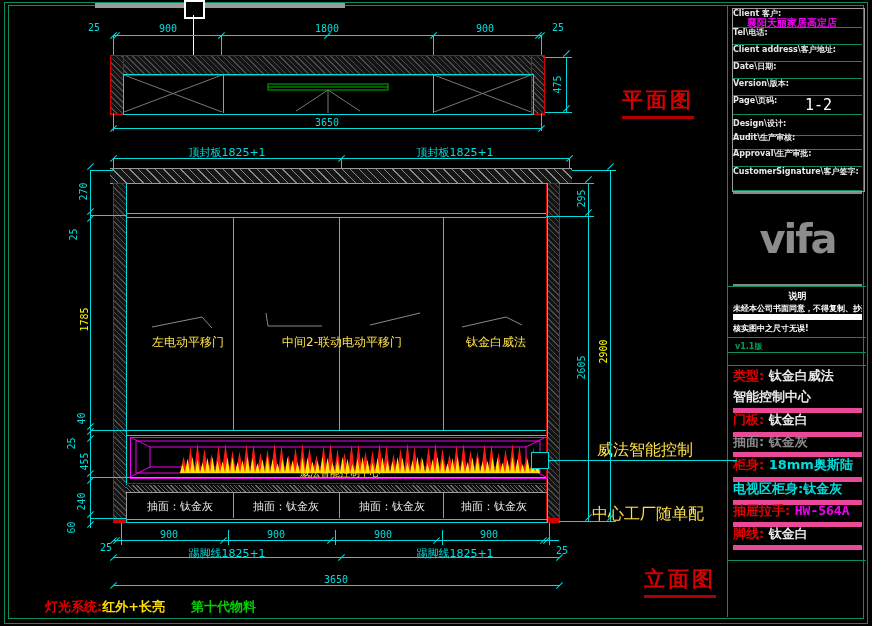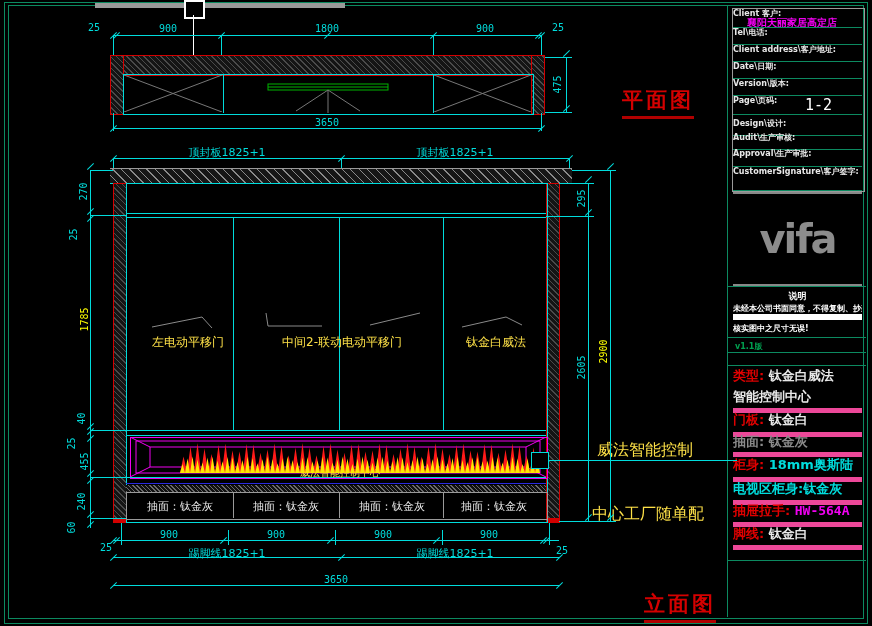--- a/index.html
+++ b/index.html
@@ -251,23 +251,26 @@
         <i class="tick" style="left: 442px; top: 0px;"></i>
       </div>
     <div class="cn" style="left:167px;top:546px;width:120px;">踢脚线1825+1</div>
     <div class="cn" style="left:395px;top:546px;width:120px;">踢脚线1825+1</div>
     <div class="line hl" style="left:113px;top:585px;width:446px;color:#00dcdc;">
         <i class="tick" style="left: -4px; top: 0px;"></i>
         <i class="tick" style="left: 442px; top: 0px;"></i>
       </div>
     <div class="dim" style="left:312px;top:574px;width:48px;">3650</div>
 
-    <div class="viewtitle" style="left:644px;top:590px;">立面图</div>
+    <div class="viewtitle" style="left:644px;top:565px;">立面图</div>
   </div>
 
+  <div class="abs" style="left:45px;top:598px;font:bold 13px 'DejaVu Sans',sans-serif;white-space:nowrap;">
+    <span style="color:#e00000;">灯光系统:</span><span style="color:#ffe000;">红外+长亮</span><span style="display:inline-block;width:26px;"></span><span style="color:#00d000;">第十代物料</span>
+  </div>
 
   <div>
     <div class="line vl" style="left:727px;top:5px;height:612px;color:#0c8a60;"></div>
     <div class="abs" style="left:732px;top:8px;width:131px;height:182px;border:1px solid #9a9a9a;"></div>
 
     <div class="tbrow" style="top:8px;height:19px;">
       <span>Client 客户:</span>
       <span style="position:absolute;left:14px;top:8px;color:#f000f0;font:bold 10px 'DejaVu Sans',sans-serif;">襄阳天丽家居高定店</span>
     </div>
     <div class="tbrow" style="top:27px;height:17px;"><span>Tel\电话:</span></div>

